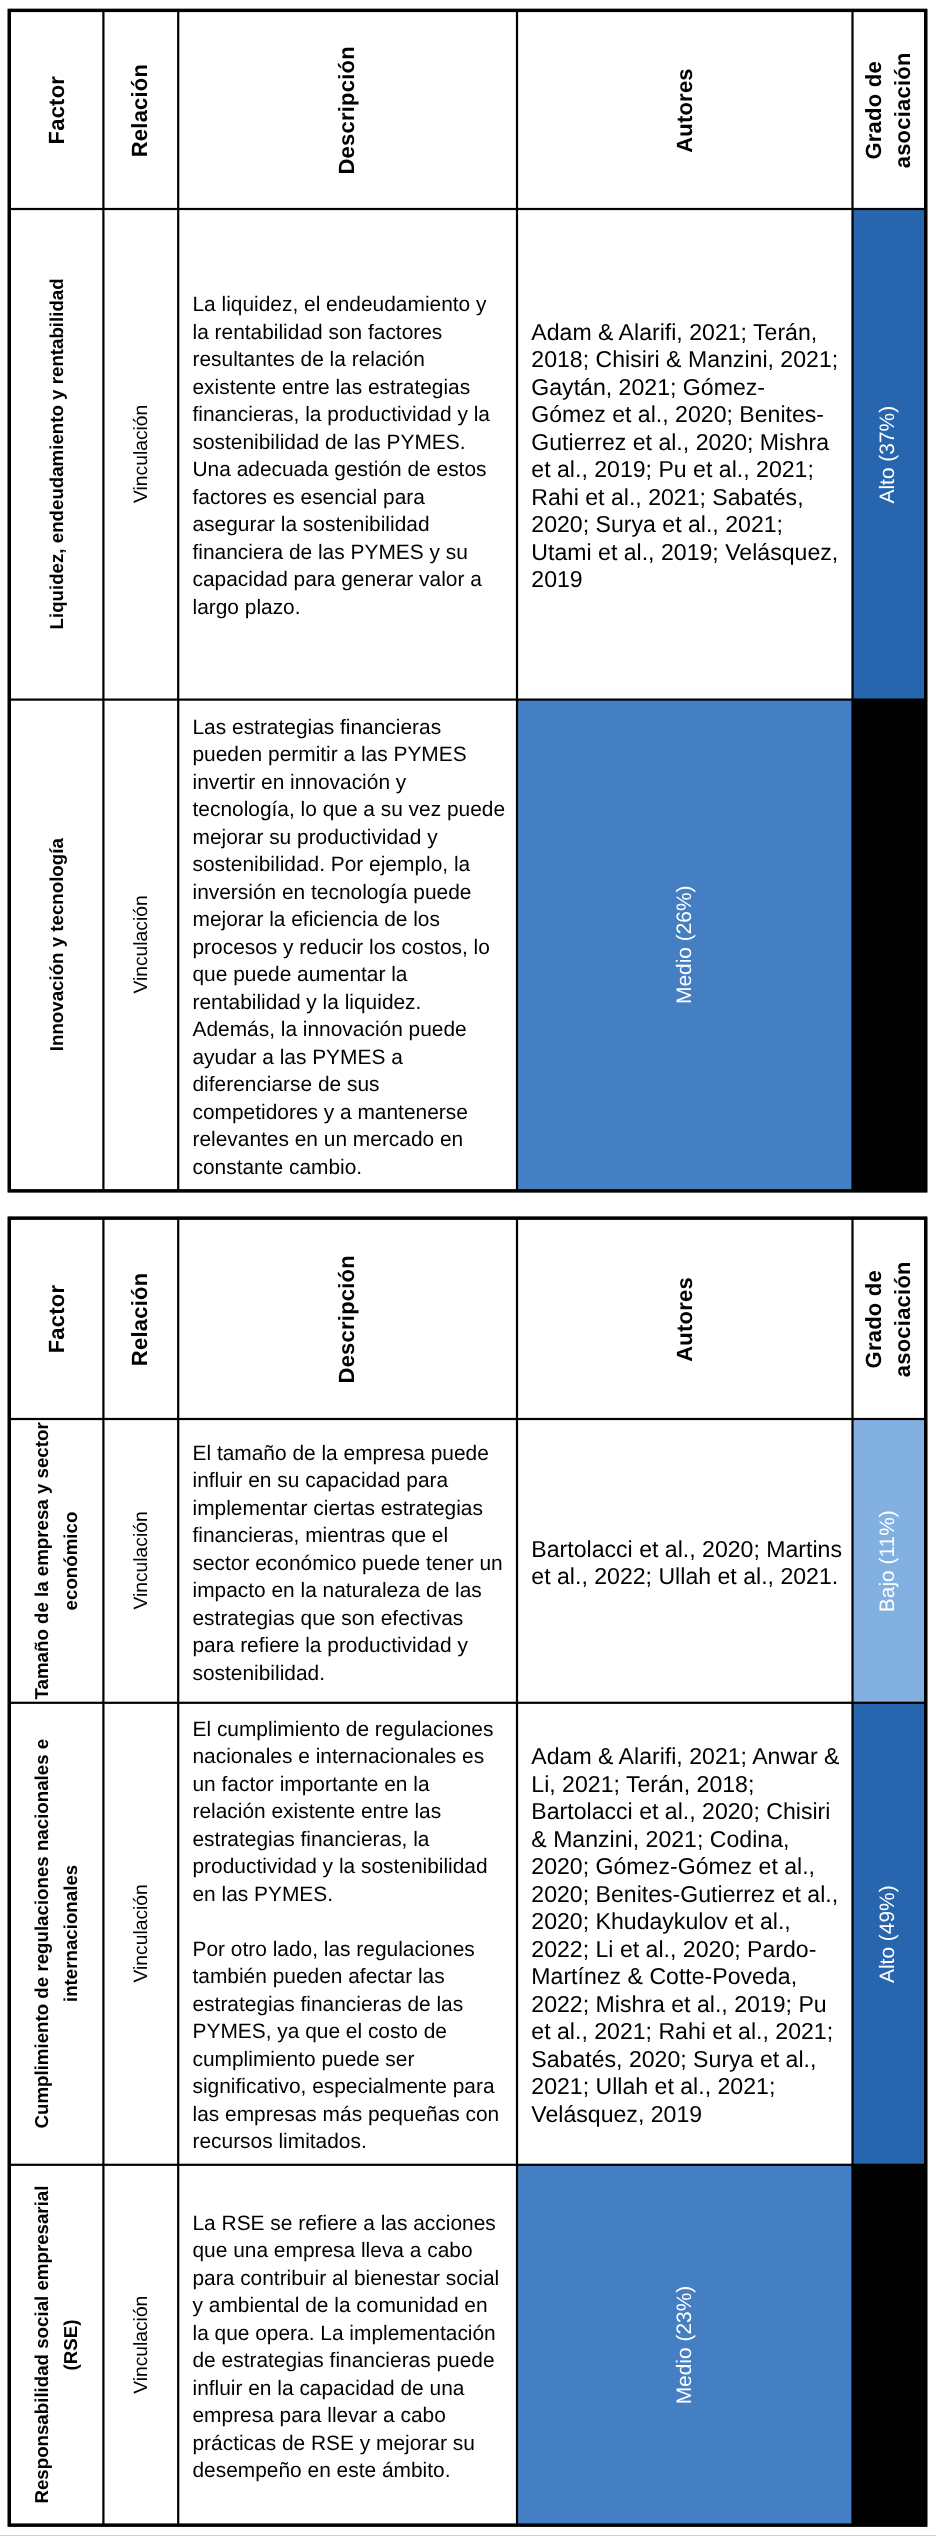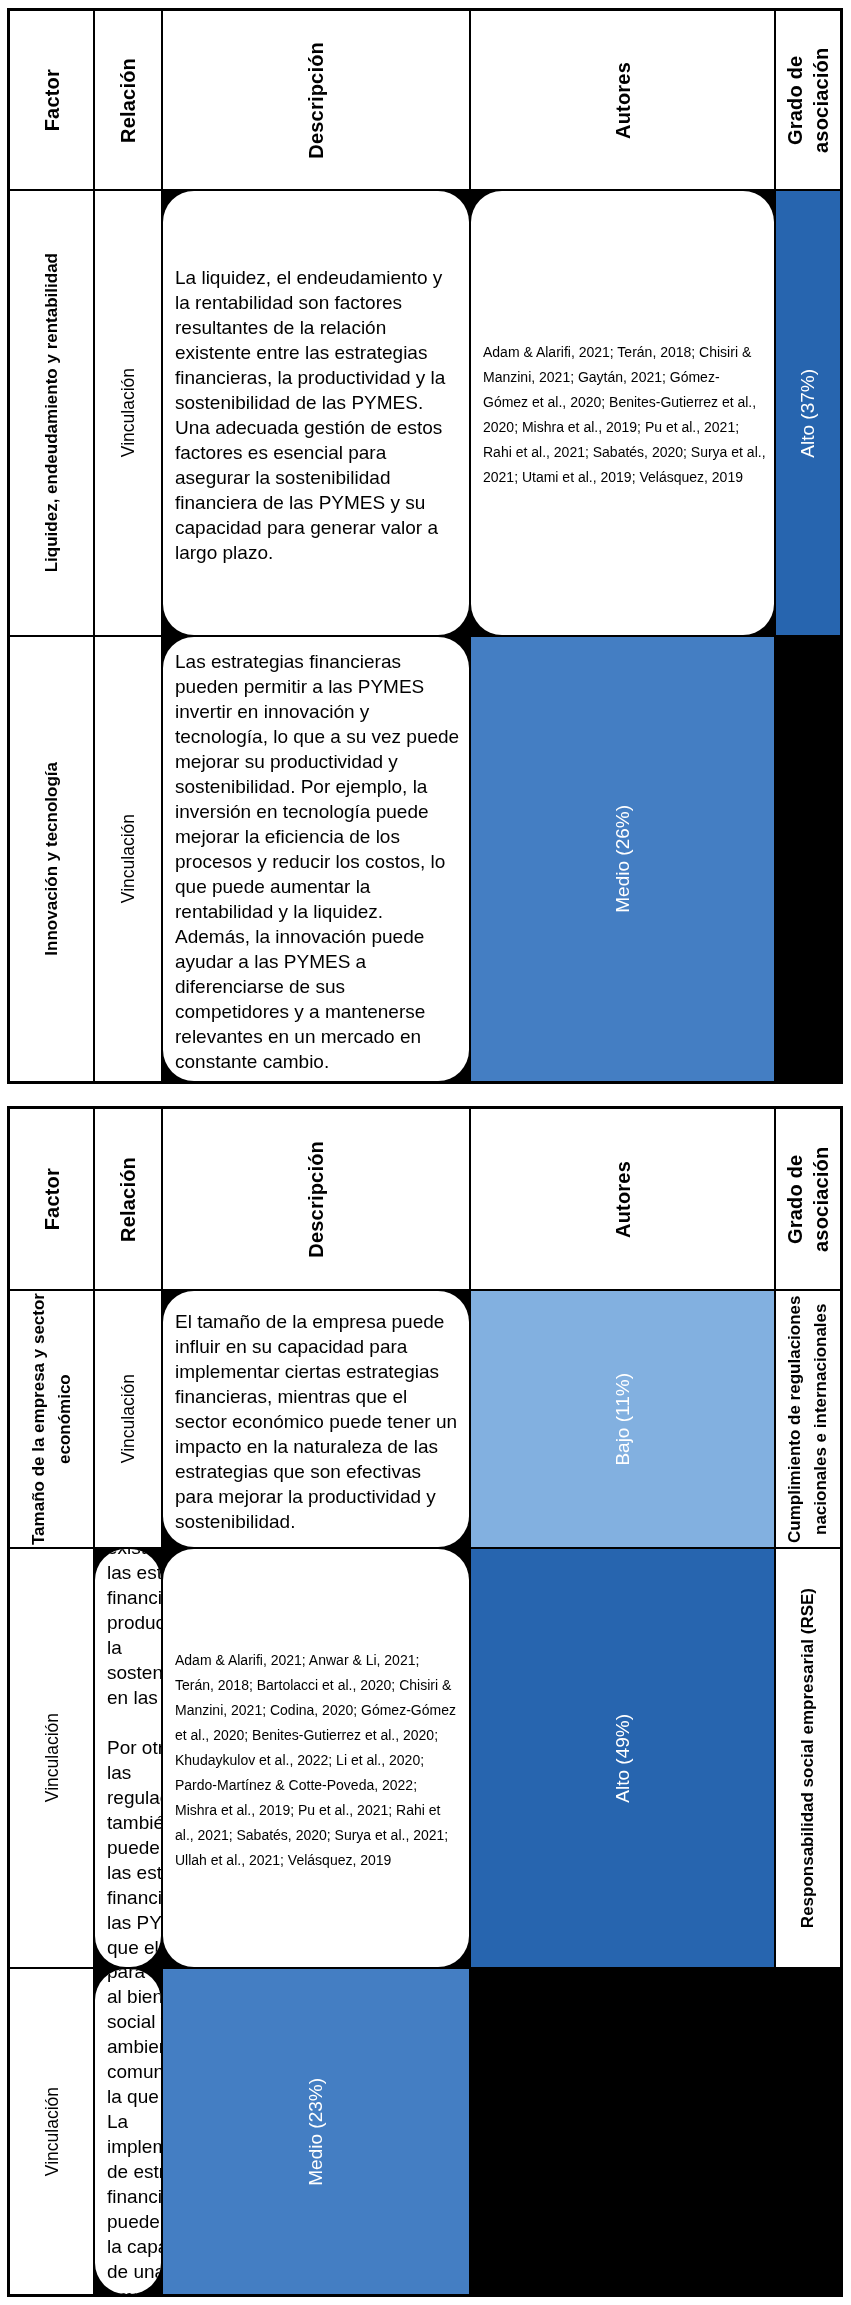--- a/index.html
+++ b/index.html
@@ -41,28 +41,27 @@
     line-height: 26px;
   }
   .head .vert { font-weight: bold; font-size: 20px; letter-spacing: .2px; }
   .factor-cell .vert { font-weight: bold; font-size: 17px; }
   .relacion-cell .vert { font-weight: normal; font-size: 17.5px; }
   .grado-cell .vert { color: #ffffff; font-size: 19px; font-weight: normal; }
   .para-cell {
     justify-content: flex-start;
     text-align: left;
     padding: 12px 8px 8px 12px;
-    border-radius: 31px;
   }
   .para-cell .para {
     font-size: 19px;
     line-height: 25px;
     white-space: pre-line;
   }
-  .autores-cell .para { font-size: 14px; line-height: 25px; }
+  .autores-cell .para { font-size: 21px; line-height: 25px; }
 </style>
 </head>
 <body>
 
 <div class="page">
 
   <section class="tbl" id="table1">
     <div class="cell head">
       <span class="vert">Factor</span>
     </div>
@@ -126,21 +125,24 @@
       <span class="vert">Grado de asociación</span>
     </div>
 
   <div class="cell factor-cell">
     <span class="vert">Tamaño de la empresa y sector económico</span>
   </div>
   <div class="cell relacion-cell">
     <span class="vert">Vinculación</span>
   </div>
   <div class="cell para-cell descripcion-cell">
-    <span class="para">El tamaño de la empresa puede influir en su capacidad para implementar ciertas estrategias financieras, mientras que el sector económico puede tener un impacto en la naturaleza de las estrategias que son efectivas para mejorar la productividad y sostenibilidad.</span>
+    <span class="para">El tamaño de la empresa puede influir en su capacidad para implementar ciertas estrategias financieras, mientras que el sector económico puede tener un impacto en la naturaleza de las estrategias que son efectivas para refiere la productividad y sostenibilidad.</span>
+  </div>
+  <div class="cell para-cell autores-cell">
+    <span class="para">Bartolacci et al., 2020; Martins et al., 2022; Ullah et al., 2021.</span>
   </div>
   <div class="cell grado-cell" style="background: rgb(130, 176, 224);">
     <span class="vert" style="color: rgb(255, 255, 255);">Bajo (11%)</span>
   </div>
 
   <div class="cell factor-cell">
     <span class="vert">Cumplimiento de regulaciones nacionales e internacionales</span>
   </div>
   <div class="cell relacion-cell">
     <span class="vert">Vinculación</span>

